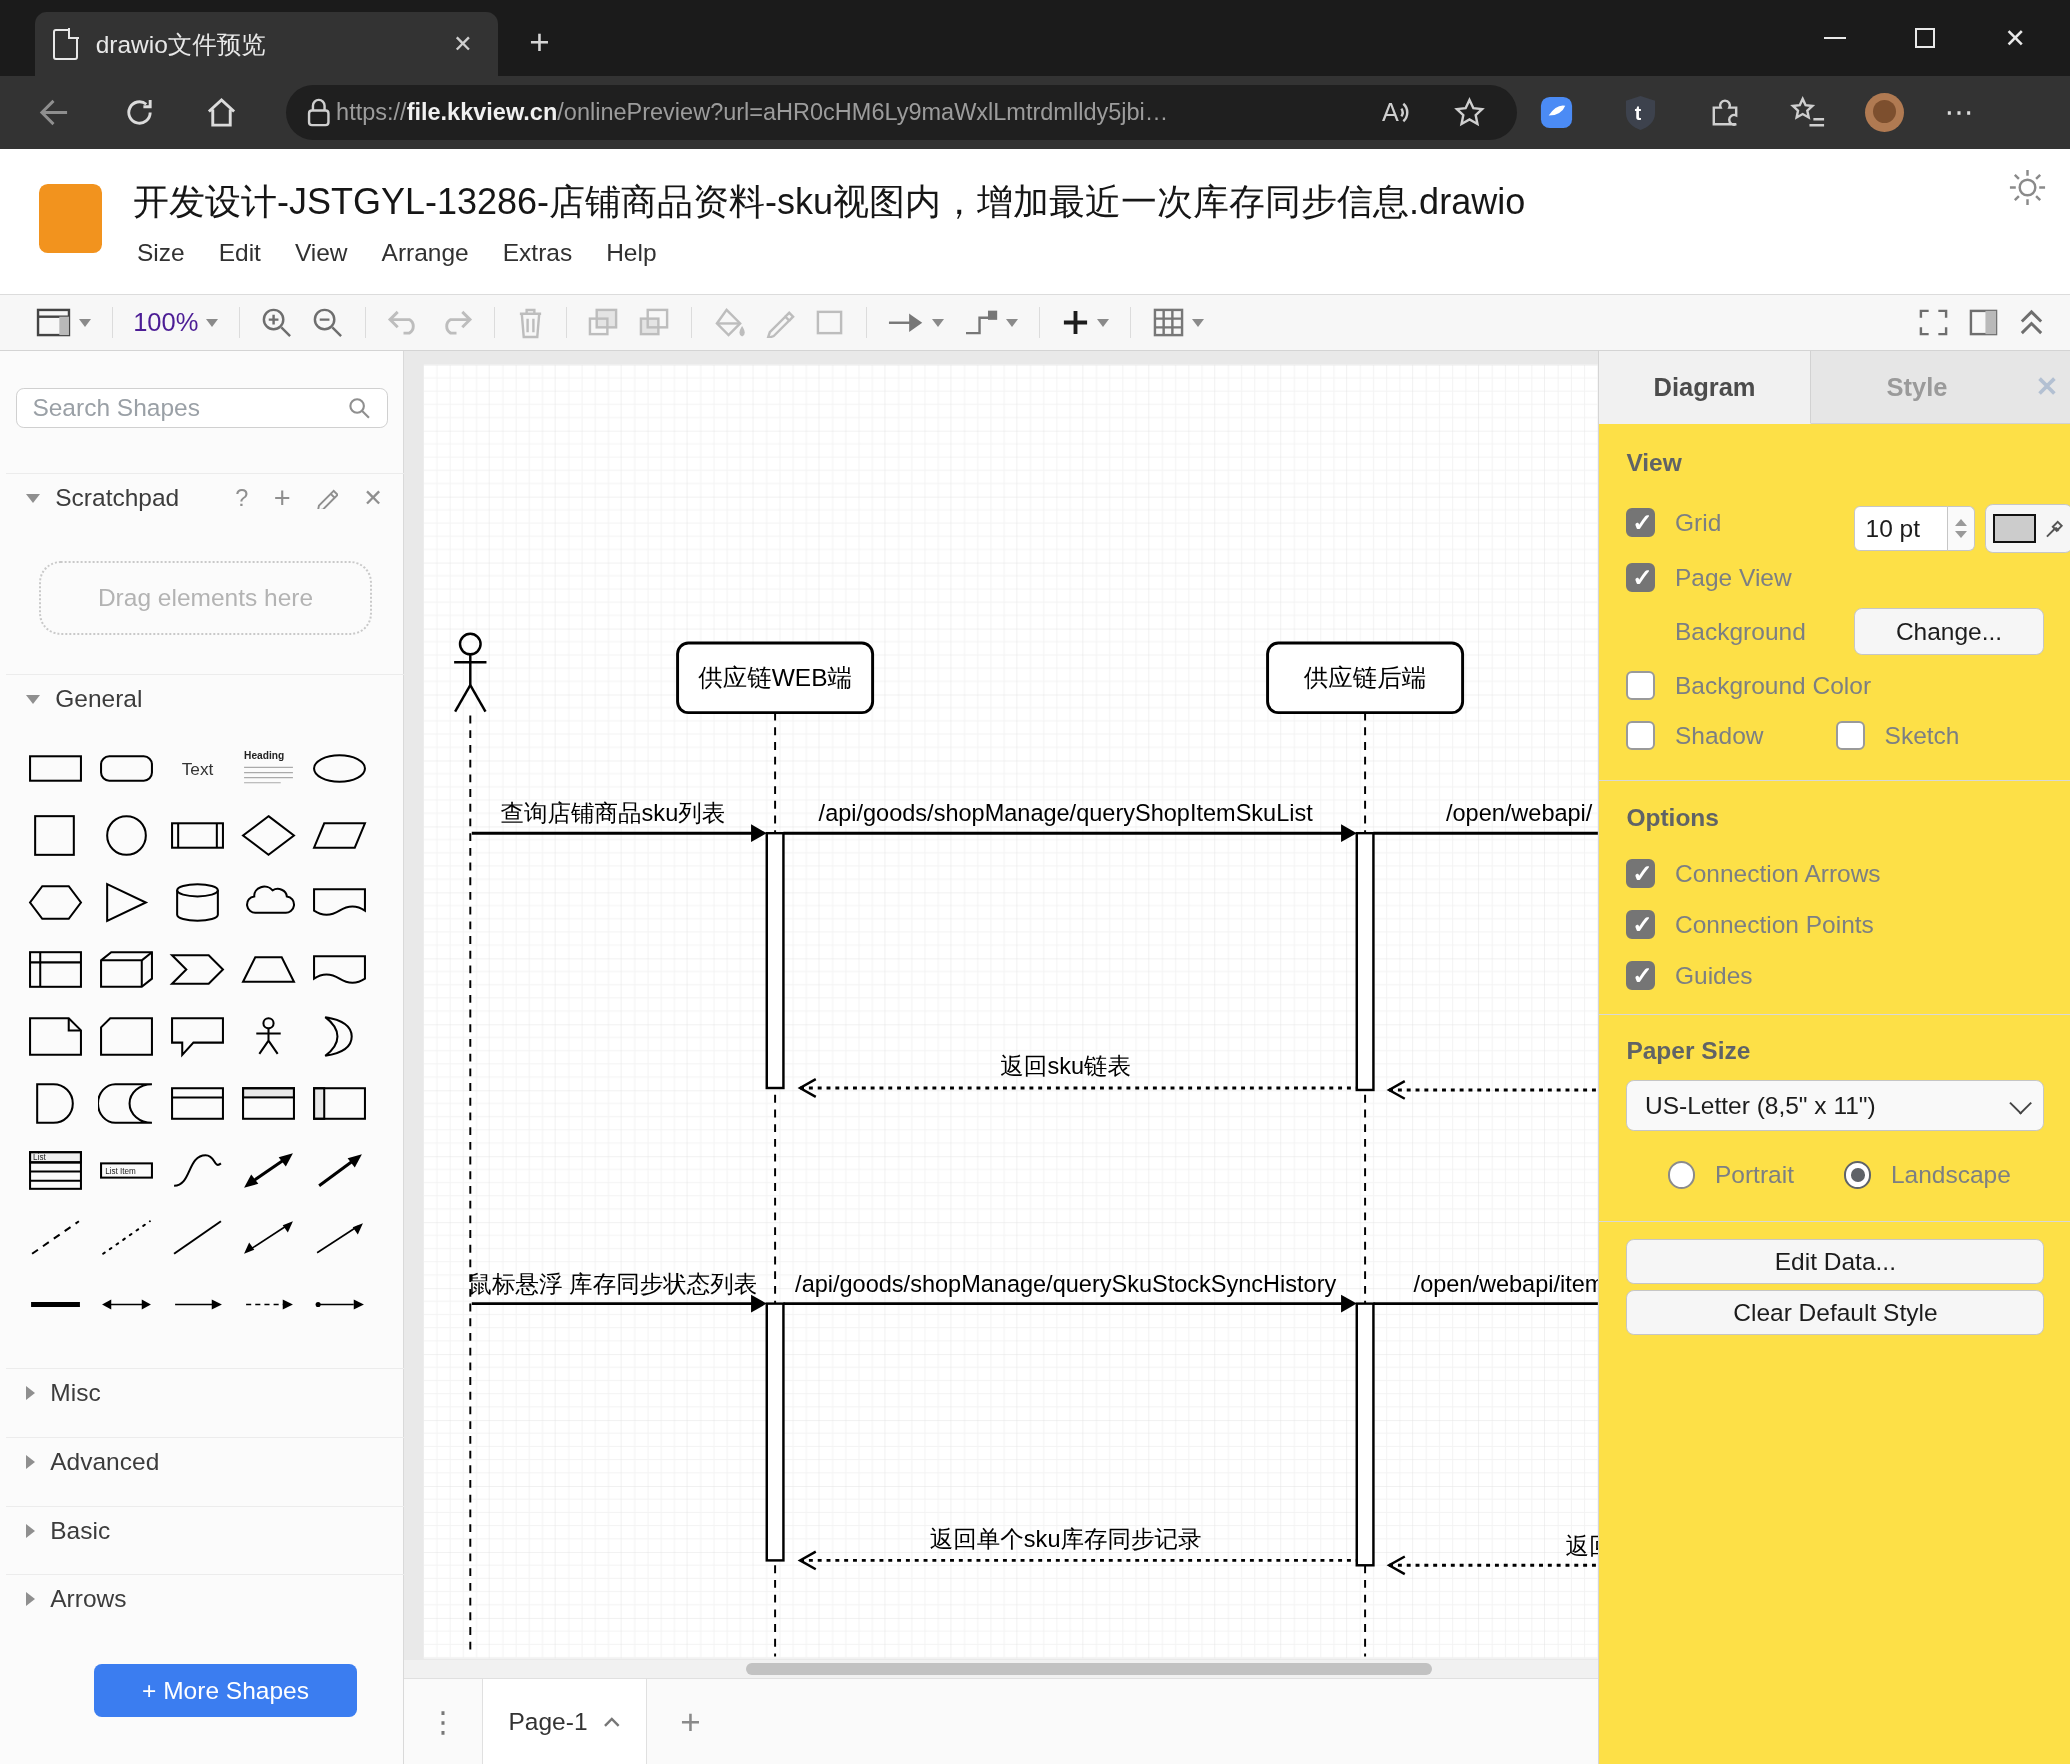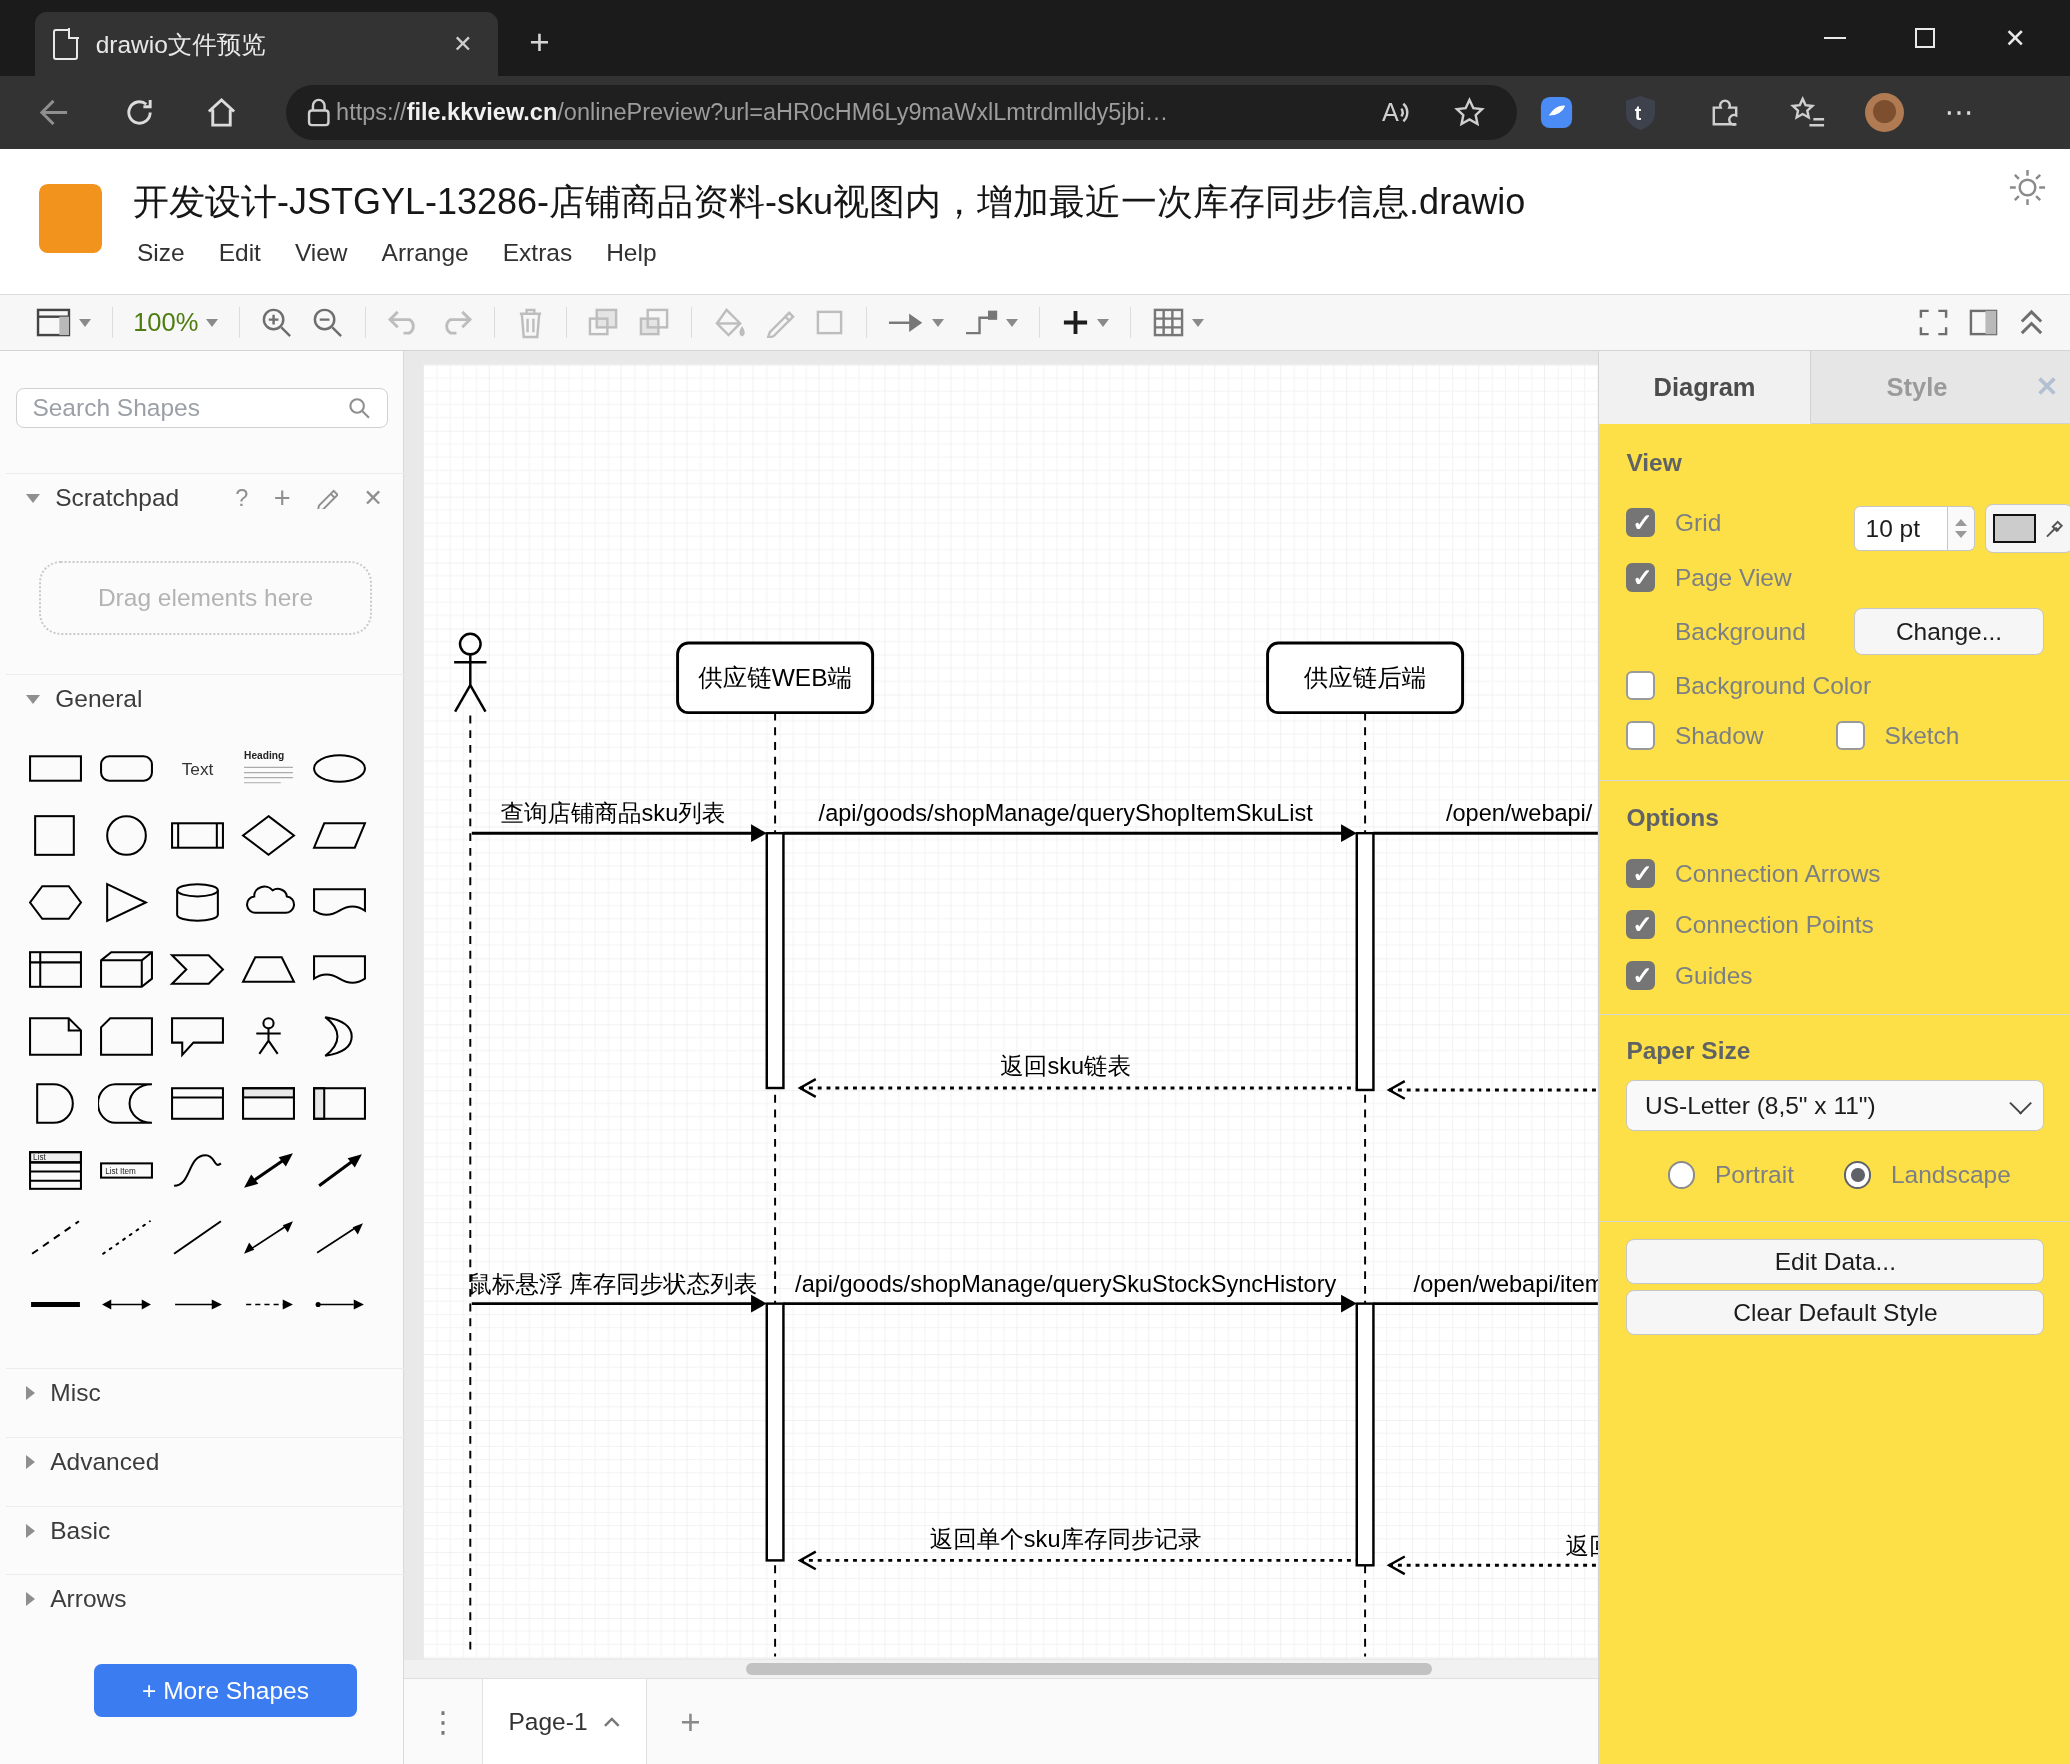--- a/index.html
+++ b/index.html
@@ -36,21 +36,21 @@
   .ftitle { position:absolute; left:133px; top:29px; font-size:36px; color:#161616; white-space:nowrap; }
   .menus { position:absolute; left:137px; top:90px; display:flex; gap:34px; font-size:24.5px; color:#313131; }
   .menus span { cursor:default; }
   .sunbtn { position:absolute; right:21.6px; top:17.6px; }
 
   
   .dtoolbar { position:absolute; left:0; top:294px; width:2070px; height:57px; background:#f7f7f7; border-top:1px solid #dcdcdc; border-bottom:1px solid #d4d4d4; display:flex; align-items:center; padding-left:27.4px; }
   .ti { display:flex; align-items:center; justify-content:center; height:43px; padding:0 8.8px; }
   .sep { width:1px; height:31px; background:#dcdcdc; margin:0 11.8px; }
   .caret { width:0; height:0; border-left:6.9px solid transparent; border-right:6.9px solid transparent; border-top:8.8px solid #8a8a8a; margin-left:7.8px; }
-  .zoomlbl { font-size:25.5px; color:#4d7c0f; }
+  .zoomlbl { font-size:25.5px; color:#4c1d95; }
   .rtools { position:absolute; right:15.7px; top:294px; height:57px; display:flex; align-items:center; }
 
   
   .sidebar { position:absolute; left:0; top:351px; width:404px; height:1413px; background:#fbfbfb; border-right:1px solid #d9d9d9; }
   .search { position:absolute; left:15.7px; top:37px; width:372px; height:40px; background:#fff; border:1px solid #d0d0d0; border-radius:7.8px; display:flex; align-items:center; padding:0 15.7px; }
   .search input { border:none; outline:none; flex:1; font-size:24.5px; color:#333; font-family:"Liberation Sans",sans-serif; background:transparent; }
   .search input::placeholder { color:#9aa0a6; }
   .secrow { position:absolute; left:6px; width:412px; height:49px; display:flex; align-items:center; padding-left:19.6px; font-size:24.5px; color:#3c3c3c; border-top:1px solid #ececec; }
   .tri-d { width:0; height:0; border-left:7.8px solid transparent; border-right:7.8px solid transparent; border-top:9.8px solid #8f8f8f; margin-right:15.7px; }
   .tri-r { width:0; height:0; border-top:7.8px solid transparent; border-bottom:7.8px solid transparent; border-left:9.8px solid #8f8f8f; margin-right:15.7px; }

